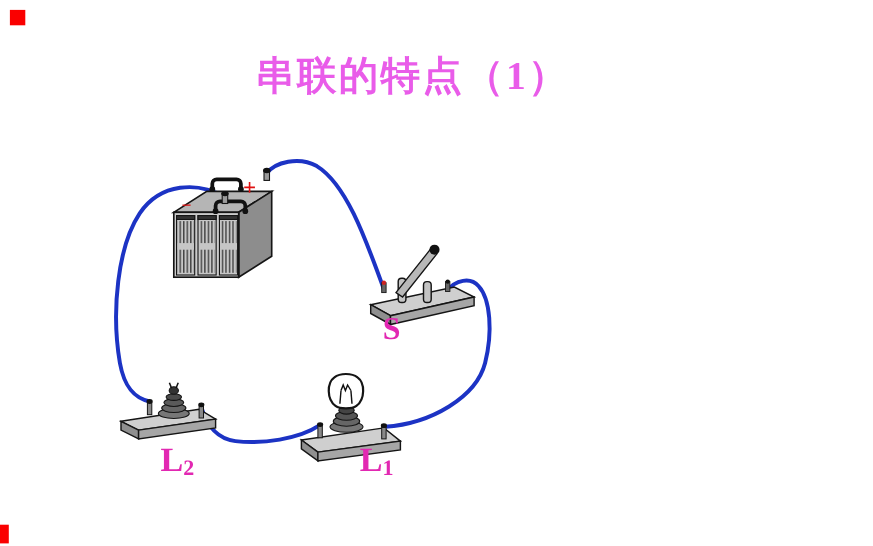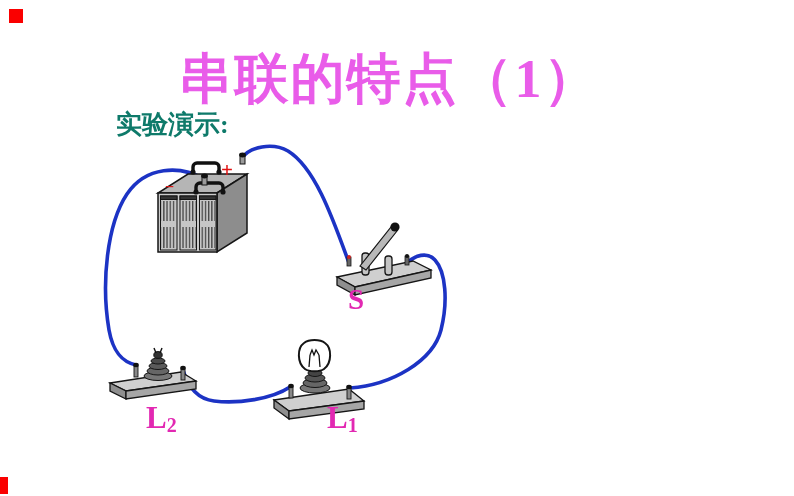--- a/index.html
+++ b/index.html
@@ -2,44 +2,43 @@
 <html><head>
 <meta charset="utf-8">
 <style>
   html,body{margin:0;padding:0;}
   body{width:794px;height:496px;background:#ffffff;position:relative;overflow:hidden;
        font-family:"Liberation Sans","DejaVu Sans",sans-serif;}
   .stage{position:absolute;left:0;top:0;width:794px;height:496px;}
   .marker{position:absolute;background:#fa0000;}
   .marker.tl{left:9px;top:9px;width:14px;height:14px;}
   .marker.bl{left:0px;top:477px;width:8px;height:17px;}
-  .title{position:absolute;left:18px;top:50px;width:742px;text-align:center;
+  .title{position:absolute;left:4px;top:50px;width:742px;text-align:center;
          font-family:"Liberation Serif","DejaVu Serif",serif;font-weight:700;
-         font-size:54px;line-height:1.1;color:#e95ce9;letter-spacing:2px;}
+         font-size:36px;line-height:1.1;color:#e95ce9;letter-spacing:2px;}
   .subtitle{position:absolute;left:116px;top:107px;
             font-family:"Liberation Serif","DejaVu Serif",serif;font-weight:700;
             font-size:26px;color:#0e7a6a;}
   svg{position:absolute;left:0;top:0;}
   .complabel{position:absolute;color:#e228b2;font-family:"Liberation Serif","DejaVu Serif",serif;
              font-weight:700;}
   .lbl-s{left:348px;top:283px;font-size:29px;}
   .lbl-l2{left:146px;top:400px;font-size:31px;}
   .lbl-l1{left:295px;top:400px;font-size:31px;margin-left:32px;}
   .complabel sub{font-size:20px;vertical-align:-4px;}
 </style>
 </head>
 <body>
 
 <div class="stage">
 
   <div class="marker tl"></div>
   <div class="marker bl"></div>
 
   <div class="title">串联的特点（1）</div>
-  <div class="subtitle">实验演示:</div>
 
   <svg width="794" height="496" viewBox="0 0 794 496">
     <defs>
       <pattern id="ribs" width="3.2" height="4" patternUnits="userSpaceOnUse">
         <rect width="3.2" height="4" fill="#c6c6c6"></rect>
         <rect width="1.3" height="4" fill="#454545"></rect>
       </pattern>
     </defs>
 
     <g fill="none" stroke="#1c33c4" stroke-width="3.6" stroke-linecap="round">

